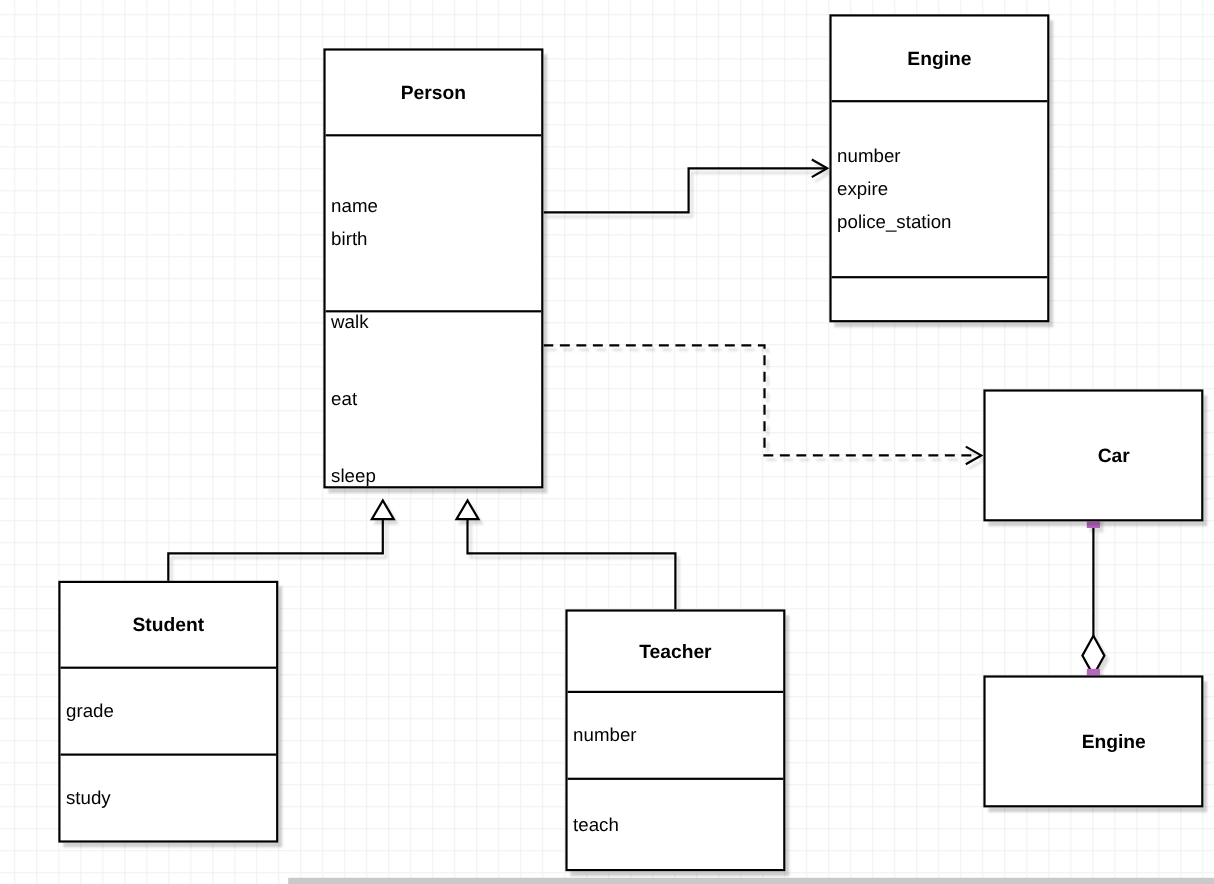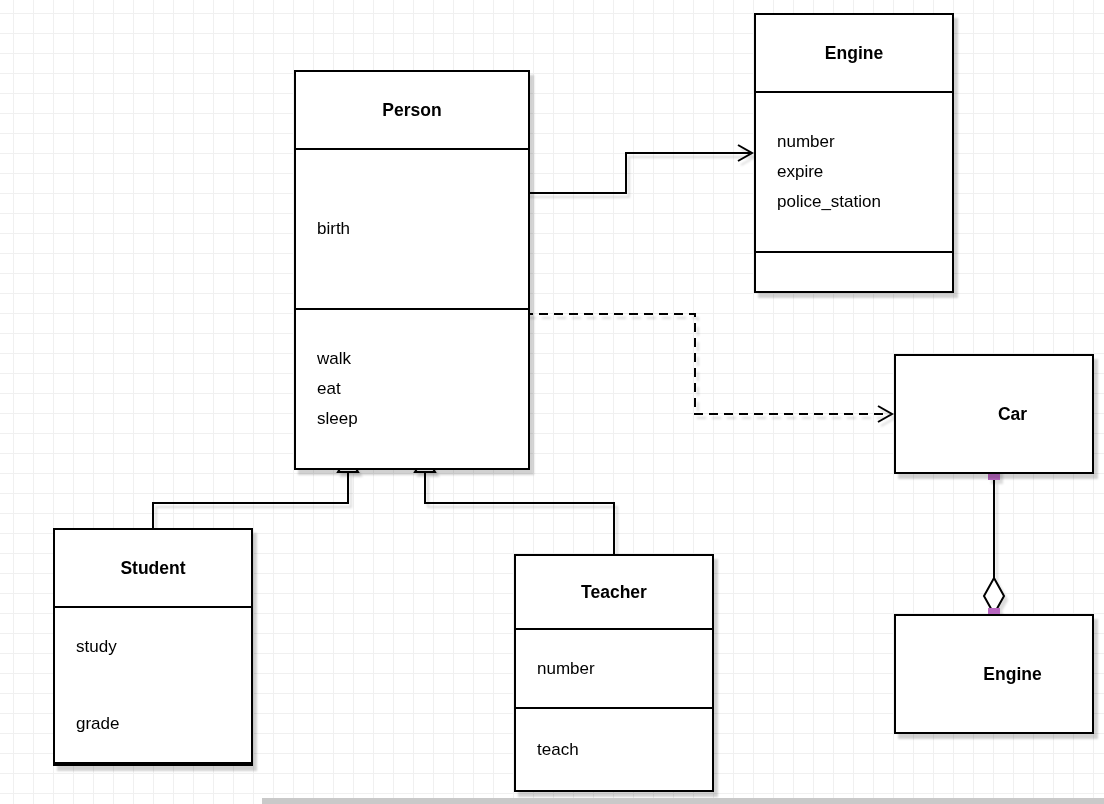--- a/index.html
+++ b/index.html
@@ -50,25 +50,26 @@
     flex: none;
     display: flex;
     flex-direction: column;
     justify-content: center;
     border-bottom: 2px solid #000000;
     overflow: hidden;
   }
   .uml-section.last {
     border-bottom: none;
     flex: 1;
+    gap: 40px;
   }
   .uml-row {
     font-size: 17px;
     line-height: 30px;
-    padding-left: 21px;
+    padding-left: 5px;
     white-space: nowrap;
   }
   #edges {
     position: absolute;
     left: 0;
     top: 0;
     width: 1104px;
     height: 804px;
   }
   .edge {
@@ -119,23 +120,24 @@
     </g>
 
     <g class="edge">
       <path d="M 994 474 L 994 579"></path>
       <polygon class="hollow" points="994,578 1004,596 994,614 984,596"></polygon>
       <rect x="988" y="468" width="12" height="12" fill="#b866c0"></rect>
       <rect x="988" y="608" width="12" height="12" fill="#b866c0"></rect>
     </g>
   </svg>
 
-  <div class="uml-class" style="left:294px; top:70px; width:236px; height:400px;">
+  <div class="uml-class" style="left:294px; top:44px; width:200px; height:400px;">
     <div class="uml-title" style="height:78px">Person</div>
     <div class="uml-section" style="height:160px">
+      <div class="uml-row">name</div>
       <div class="uml-row">birth</div>
     </div>
     <div class="uml-section last">
       <div class="uml-row">walk</div>
       <div class="uml-row">eat</div>
       <div class="uml-row">sleep</div>
     </div>
   </div>
 
   <div class="uml-class" style="left:754px; top:13px; width:200px; height:280px;">
@@ -151,25 +153,25 @@
   <div class="uml-class" style="left:894px; top:354px; width:200px; height:120px;">
     <div class="uml-title solo">Car</div>
   </div>
 
   <div class="uml-class" style="left:894px; top:614px; width:200px; height:120px;text-align:center;">
     <div class="uml-title solo">Engine</div>
   </div>
 
   <div class="uml-class" style="left:53px; top:528px; width:200px; height:238px;">
     <div class="uml-title" style="height:78px">Student</div>
+    <div class="uml-section" style="height:79px">
+      <div class="uml-row">grade</div>
+    </div>
     <div class="uml-section last">
       <div class="uml-row">study</div>
-    </div>
-    <div class="uml-section" style="height:79px">
-      <div class="uml-row">grade</div>
     </div>
   </div>
 
   <div class="uml-class" style="left:514px; top:554px; width:200px; height:238px;">
     <div class="uml-title" style="height:74px">Teacher</div>
     <div class="uml-section" style="height:79px">
       <div class="uml-row">number</div>
     </div>
     <div class="uml-section last">
       <div class="uml-row">teach</div>

